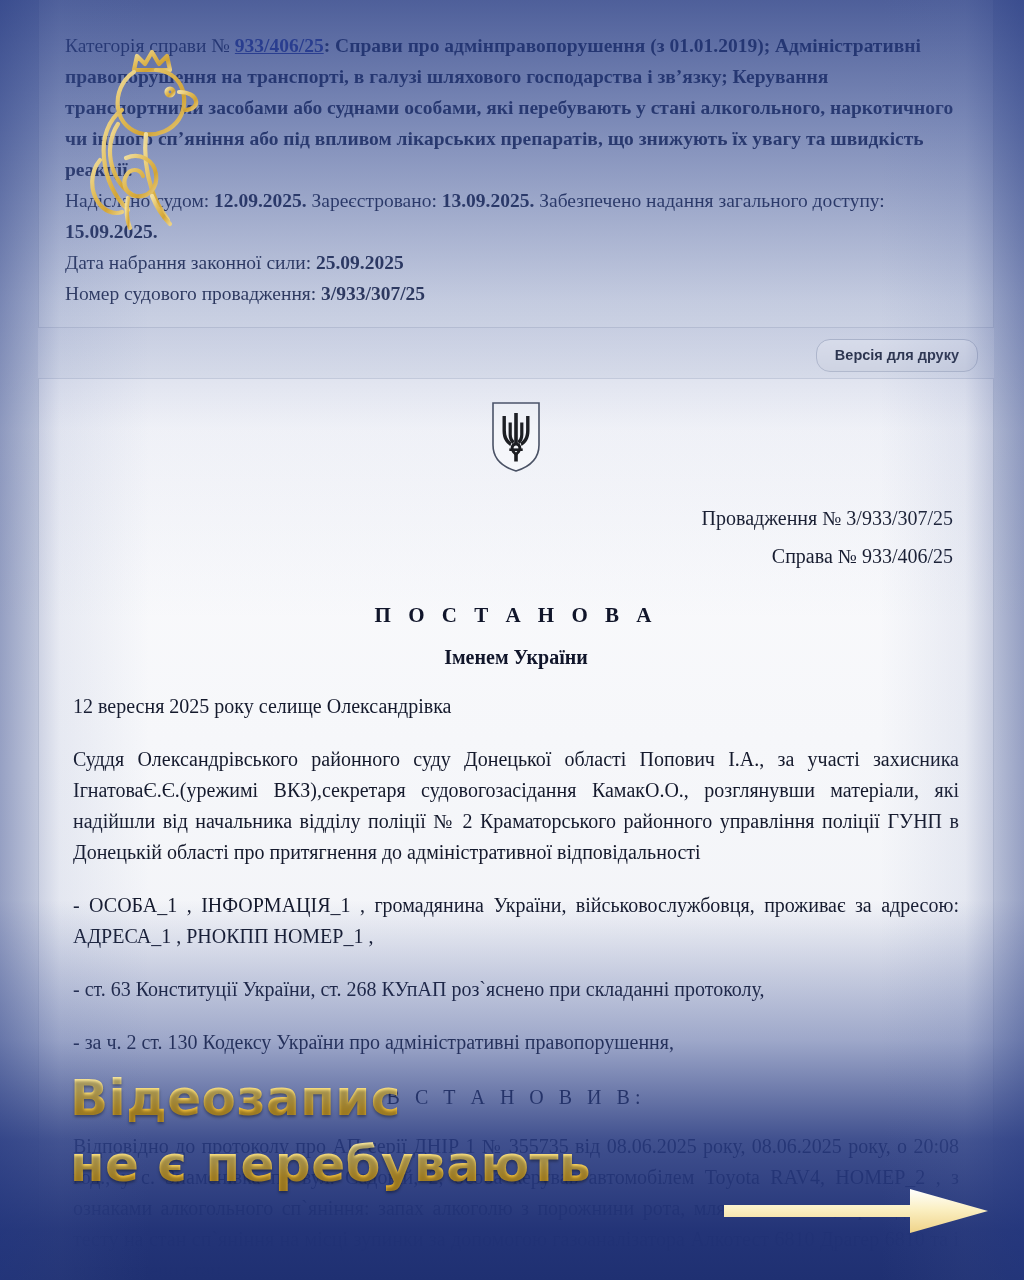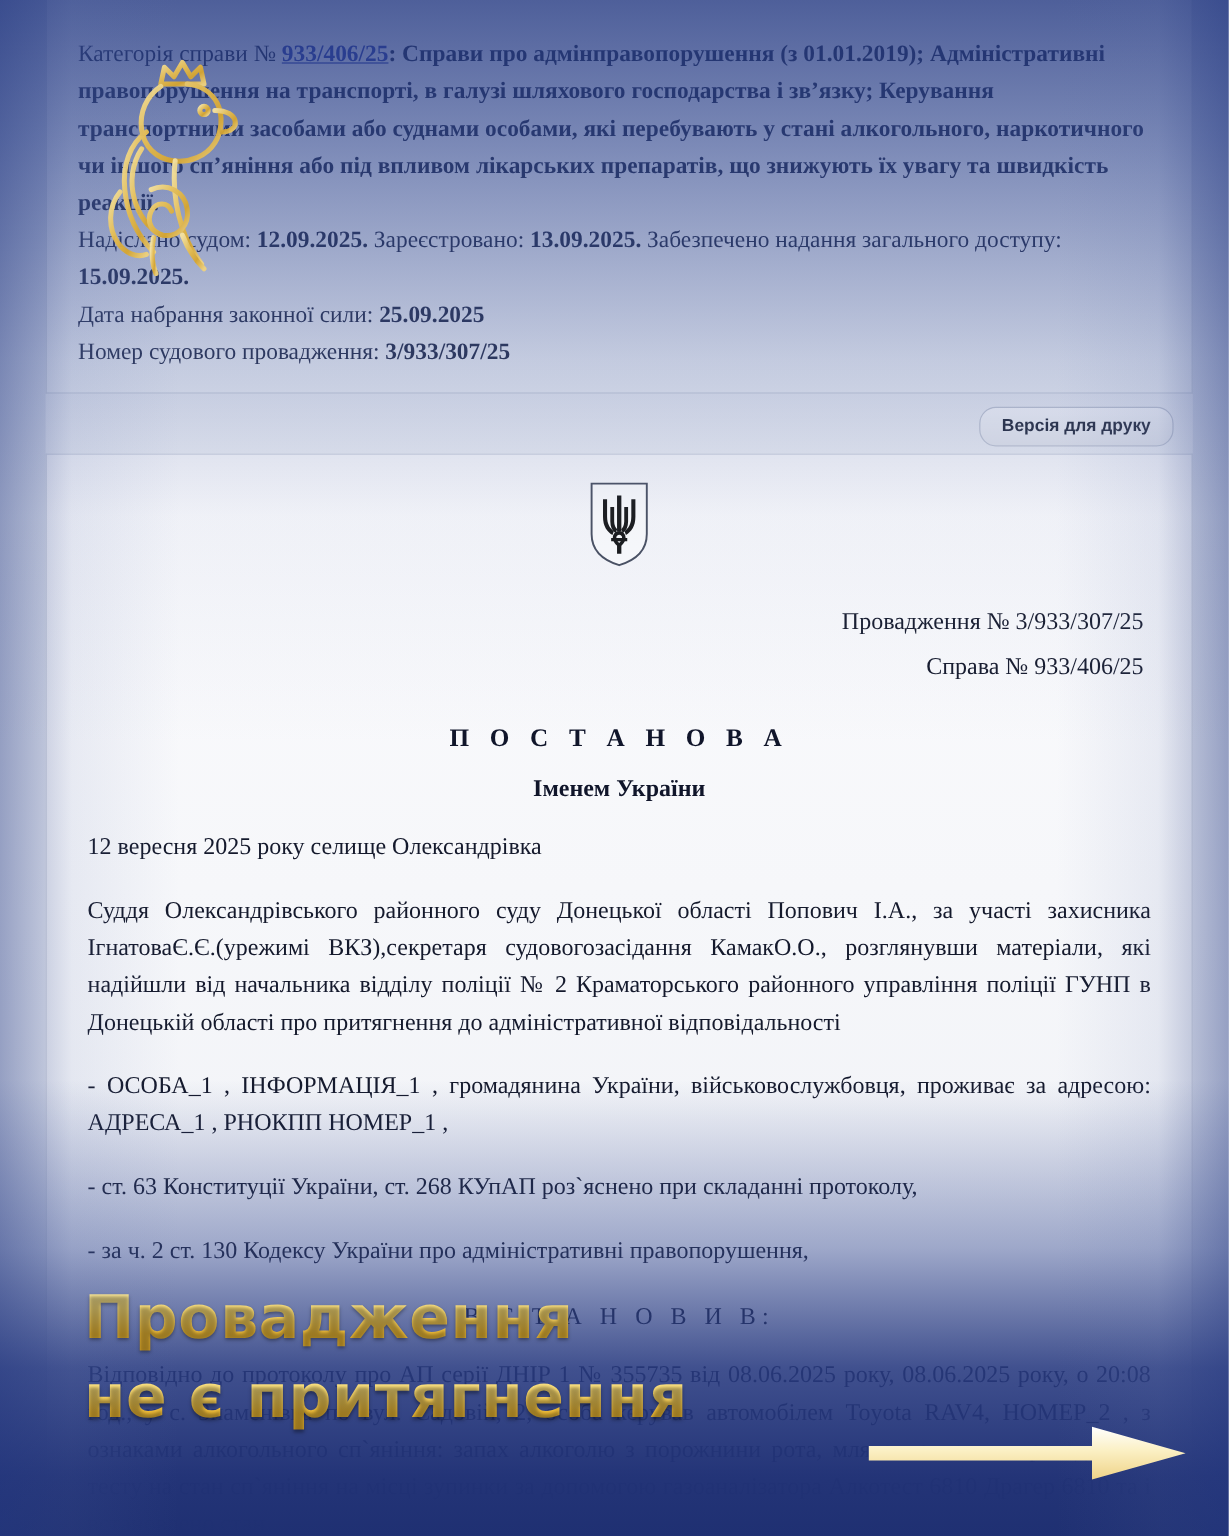--- a/index.html
+++ b/index.html
@@ -329,22 +329,22 @@
                C44 154 40 144 44 136 C48 128 58 128 61 136"></path>
 
       <path d="M18 120 C8 132 8 150 16 162 C22 171 32 175 40 172"></path>
 
       <path d="M70 156 C74 166 80 176 88 184"></path>
       <path d="M46 158 C44 168 44 178 48 188"></path>
     </g>
   </svg>
 
   <div id="caption-overlay">
-    <div class="caption-line l1">Провадження</div>
-    <div class="caption-line l2">не є притягнення</div>
+    <div class="caption-line l1">Відеозапис</div>
+    <div class="caption-line l2">не є перебувають</div>
   </div>
 
   <svg id="arrow-graphic" viewBox="0 0 268 56">
     <defs>
       <linearGradient id="arrowgrad" x1="0" y1="0" x2="0" y2="1">
         <stop offset="0%" stop-color="#ffffff"></stop>
         <stop offset="45%" stop-color="#fbf0c4"></stop>
         <stop offset="100%" stop-color="#efd388"></stop>
       </linearGradient>
     </defs>

